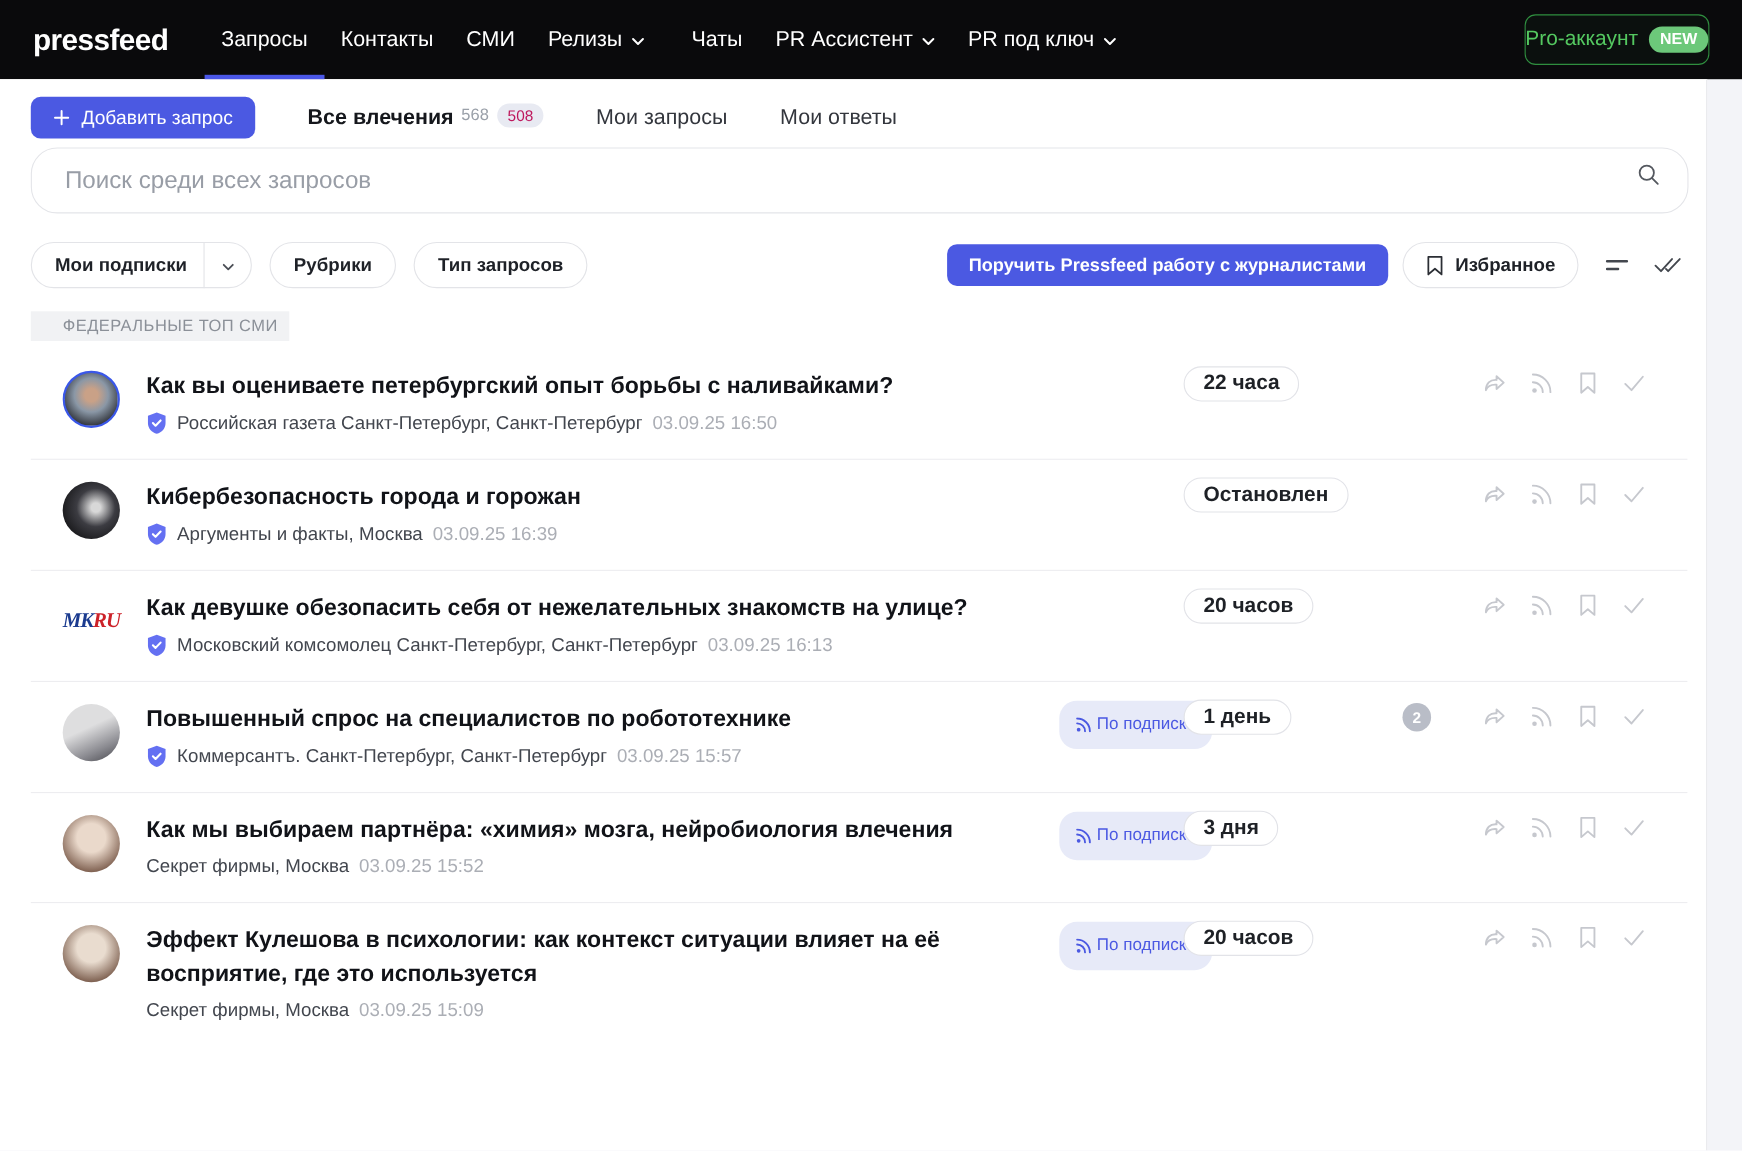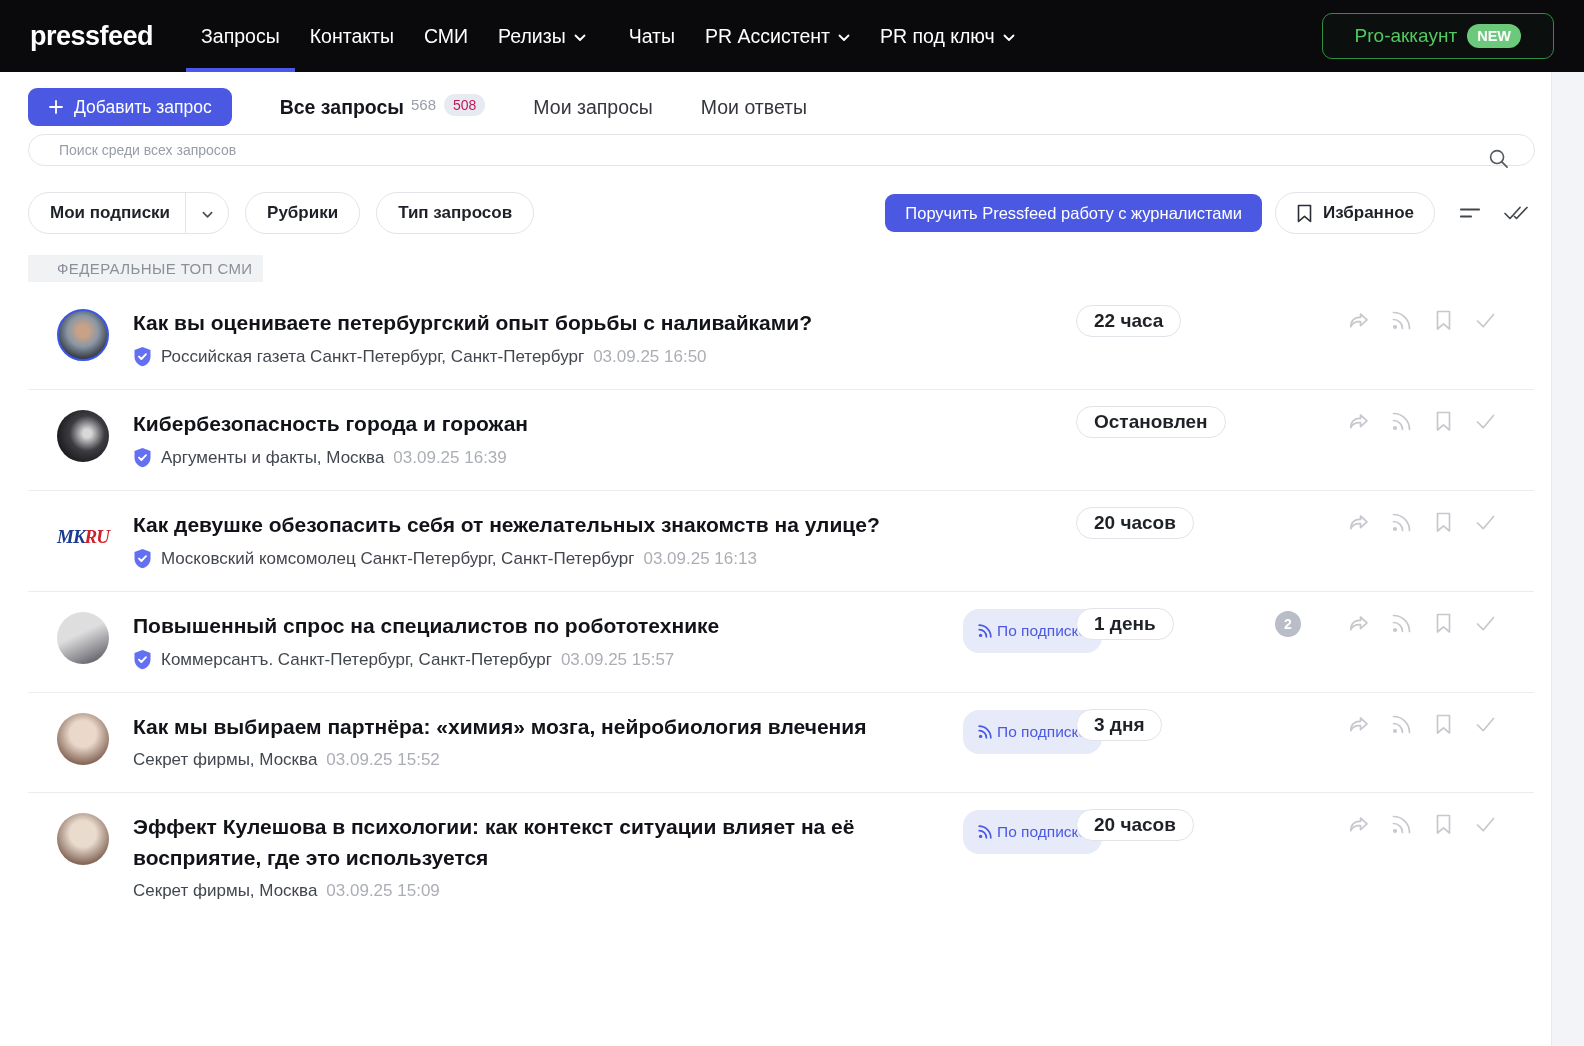--- a/index.html
+++ b/index.html
@@ -9,21 +9,21 @@
   
   .nav { width:1584px; height:72px; background:#0a0a0c; display:flex; align-items:center; padding:0 30px; }
   .logo { color:#fff; font-size:27px; font-weight:700; letter-spacing:-0.5px; margin-right:48px; cursor:pointer; }
   .nav-items { display:flex; align-items:center; height:72px; }
   .nav-item { position:relative; height:72px; display:flex; align-items:center; gap:8px;
               color:#fff; font-size:19.5px; margin-right:30px; cursor:pointer; white-space:nowrap; }
   .nav-item.gap-l { margin-left:13px; }
   .nav-item.active::after { content:""; position:absolute; left:-15px; right:-15px; bottom:0; height:4px; background:#4a57e8; }
   .chev { width:12px; height:8px; stroke:#fff; fill:none; stroke-width:1.8; stroke-linecap:round; stroke-linejoin:round; margin-top:3px; }
   .pro-btn { margin-left:auto; height:46px; border:1.5px solid #2f8e3f; border-radius:10px;
-             display:flex; align-items:center; gap:10px; padding:0 32px; cursor:pointer; background:rgba(40,120,50,0.06); }
+             display:flex; align-items:center; gap:10px; padding:0 0; cursor:pointer; background:rgba(40,120,50,0.06); }
   .pro-btn .pro-label { color:#54c860; font-size:19px; }
   .new-badge { background:#6cc87a; color:#fff; font-size:14.5px; font-weight:700; border-radius:12px; padding:4px 10px; }
 
   
   .content { width:1552px; min-height:974px; background:#fff; border-right:1px solid #e8e9ed; }
   .inner { padding:0 17px 0 28px; }
 
   
   .toolbar { display:flex; align-items:center; padding-top:16px; height:54px; }
   .btn-primary { background:#4b59e2; color:#fff; border:none; border-radius:9px; cursor:pointer;
@@ -32,36 +32,36 @@
   .icon-plus { width:16px; height:16px; stroke:#fff; stroke-width:1.8; stroke-linecap:round; }
   .tabs { display:flex; align-items:center; margin-left:48px; gap:48px; }
   .tab { display:flex; align-items:flex-start; cursor:pointer; }
   .tab-label { font-size:19.5px; font-weight:500; color:#33363d; line-height:24px; }
   .tab.active .tab-label { font-weight:700; color:#15171c; }
   .tab-count { font-size:15px; color:#9aa0a9; margin-left:7px; margin-top:1px; }
   .tab-badge { background:#e8eaf2; color:#be185d; font-size:14px; border-radius:11px; padding:3px 9px; margin-left:8px; margin-top:-1px; }
 
   
   .search { position:relative; margin-top:8px; }
-  .search input { width:1507px; height:32px; border:1px solid #e4e5e9; border-radius:24px; padding:0 60px 0 30px;
-                  font-size:14px; font-family:inherit; color:#23262c; outline:none; }
+  .search input { width:1507px; height:60px; border:1px solid #e4e5e9; border-radius:24px; padding:0 60px 0 30px;
+                  font-size:22px; font-family:inherit; color:#23262c; outline:none; }
   .search input::placeholder { color:#989da6; }
   .icon-search { position:absolute; right:25px; top:14px; width:21px; height:21px; stroke:#54585f; fill:none; stroke-width:1.7; stroke-linecap:round; cursor:pointer; }
 
   
   .filter-row { display:flex; align-items:center; margin-top:26px; height:42px; }
   .pill { height:42px; border:1px solid #e3e4e8; border-radius:21px; background:#fff; display:flex; align-items:center;
           font-size:17px; font-weight:600; color:#1e2127; cursor:pointer; white-space:nowrap; }
   .pill-subs { margin-right:16px; }
   .pill-subs .pill-text { padding:0 15px 0 21px; }
   .pill-subs .divider { width:1px; height:42px; background:#e3e4e8; }
   .pill-subs .chev-box { width:42px; display:flex; justify-content:center; }
   .pill-subs .chev { stroke:#4a4e55; width:11px; }
   .pill-plain { padding:0 21px; margin-right:16px; }
-  .assign-btn { margin-left:auto; height:38px; border-radius:9px; padding:0 20px; font-size:16.5px; }
+  .assign-btn { margin-left:auto; height:38px; border-radius:9px; padding:0 20px; font-size:16.5px;font-weight:bold; }
   .fav-pill { margin-left:13px; padding:0 20px; gap:10px;text-align:right; }
   .icon-bookmark-sm { width:17px; height:19px; stroke:#2b2e34; fill:none; stroke-width:1.6; stroke-linejoin:round; }
   .tool-icons { display:flex; align-items:center; gap:21px; margin-left:23px; margin-right:5px; }
   .icon-sort { width:24px; height:24px; stroke:#43474e; stroke-width:2.2; stroke-linecap:round; cursor:pointer; }
   .icon-dblcheck { width:26px; height:26px; stroke:#43474e; fill:none; stroke-width:1.7; stroke-linecap:round; stroke-linejoin:round; cursor:pointer; }
 
   
   .section-label { margin-top:21px; display:inline-block; background:#f1f2f4; color:#8b9098;
                    font-size:15px; font-weight:500; letter-spacing:0.4px; padding:5px 10px 5px 29px; }
 
@@ -144,21 +144,21 @@
 
     <div class="toolbar">
       <button class="btn-primary add-btn">
         <svg class="icon-plus" viewBox="0 0 16 16">
             <path d="M8 2v12M2 8h12"></path>
           </svg>
         <span>Добавить запрос</span>
       </button>
       <div class="tabs">
         <div class="tab active">
-          <span class="tab-label">Все запросы</span>
+          <span class="tab-label">Все влечения</span>
           <span class="tab-count">568</span>
           <span class="tab-badge">508</span>
         </div>
         <div class="tab">
           <span class="tab-label">Мои запросы</span>
         </div>
         <div class="tab">
           <span class="tab-label">Мои ответы</span>
         </div>
       </div>

